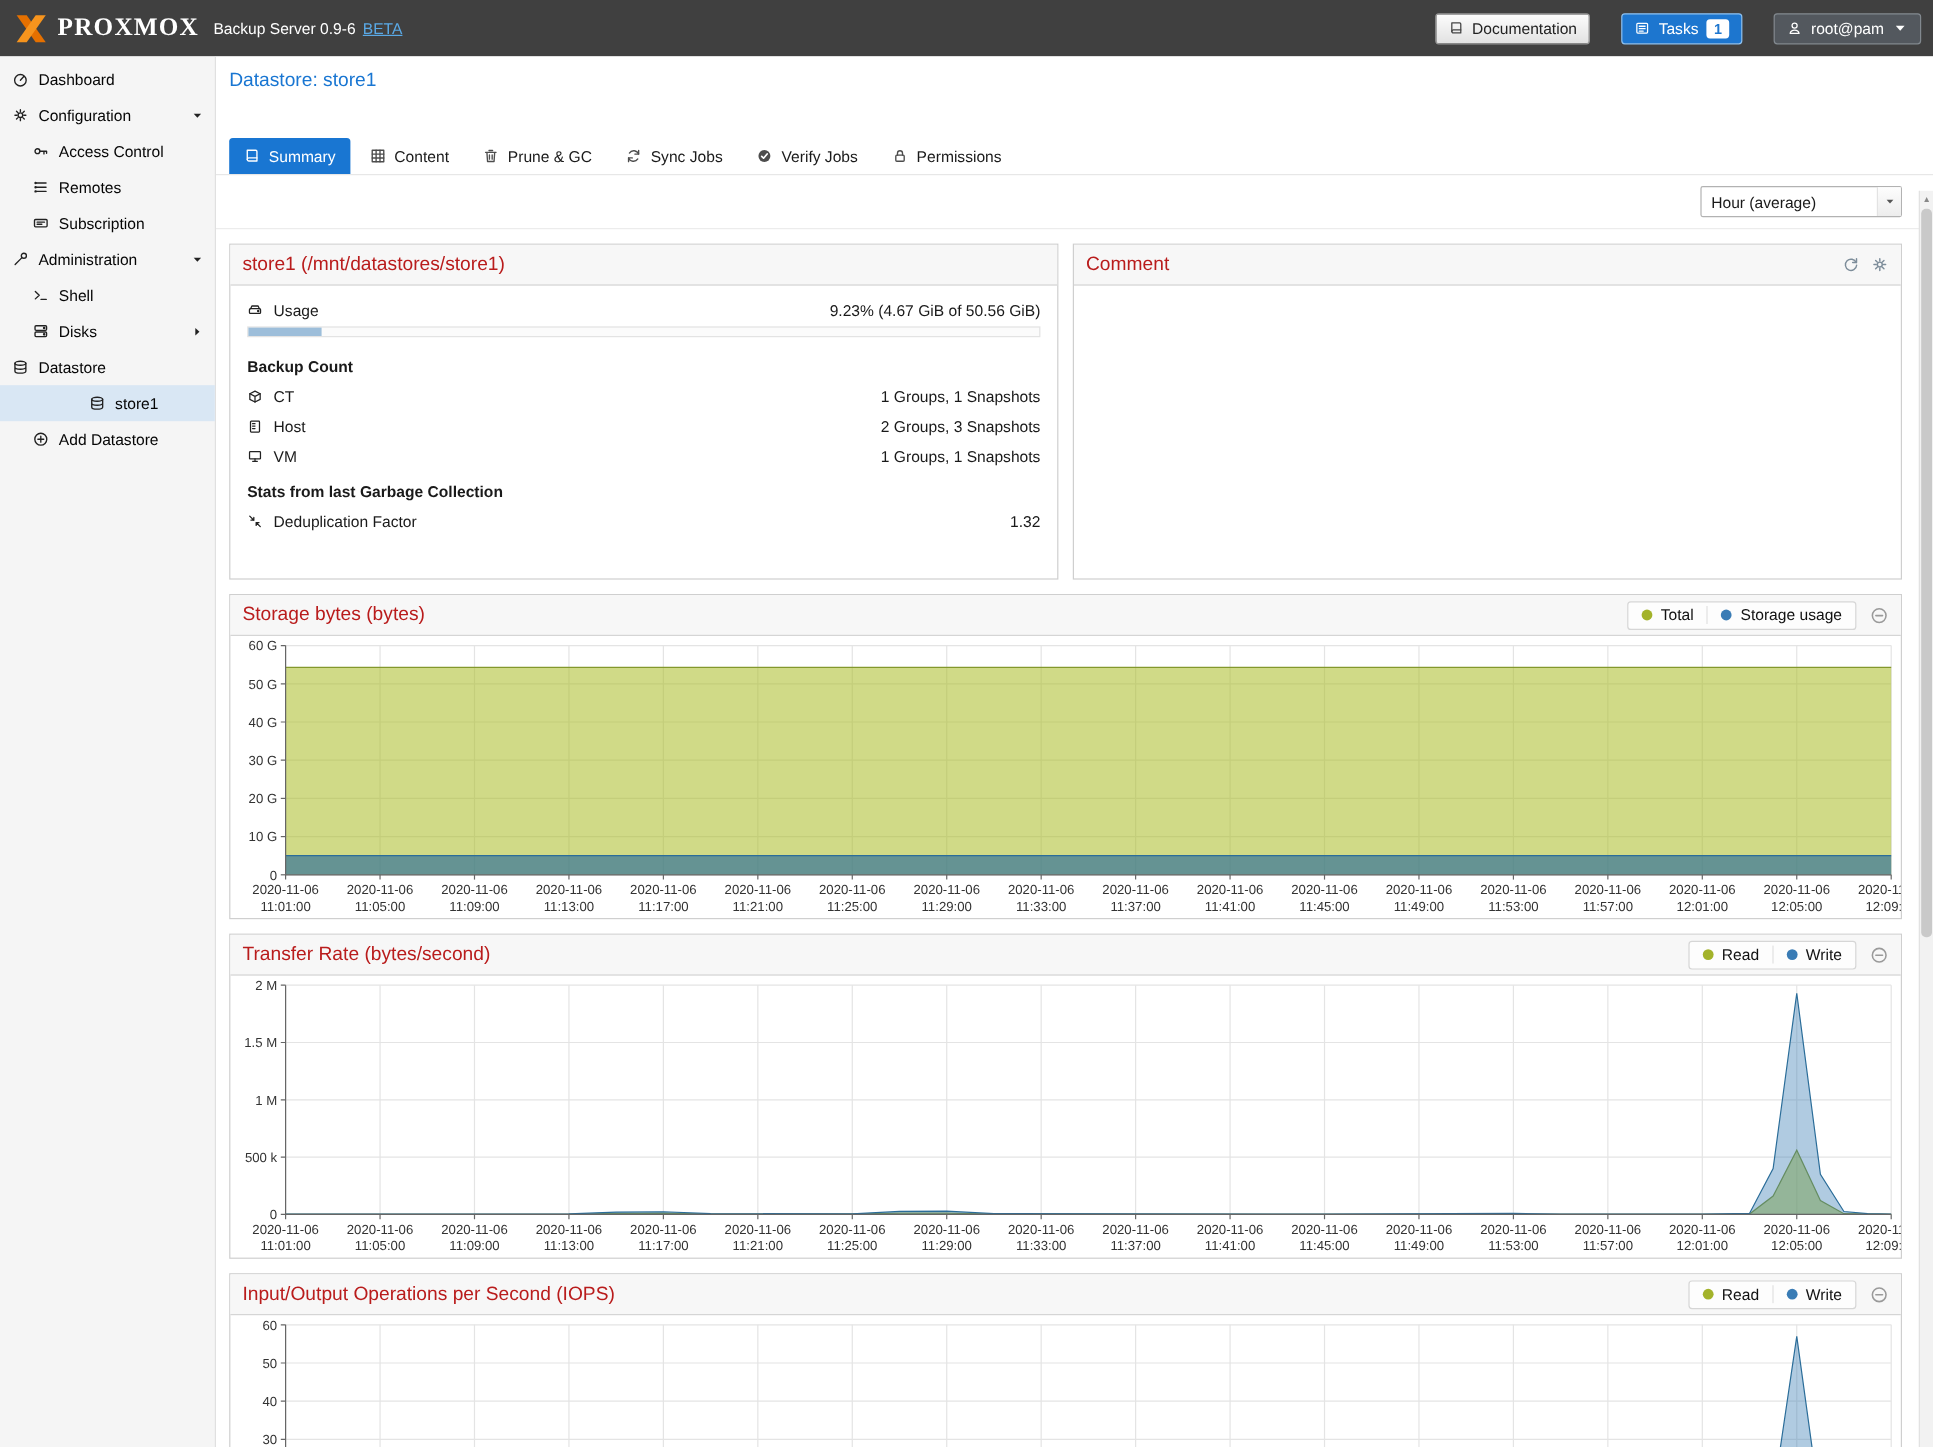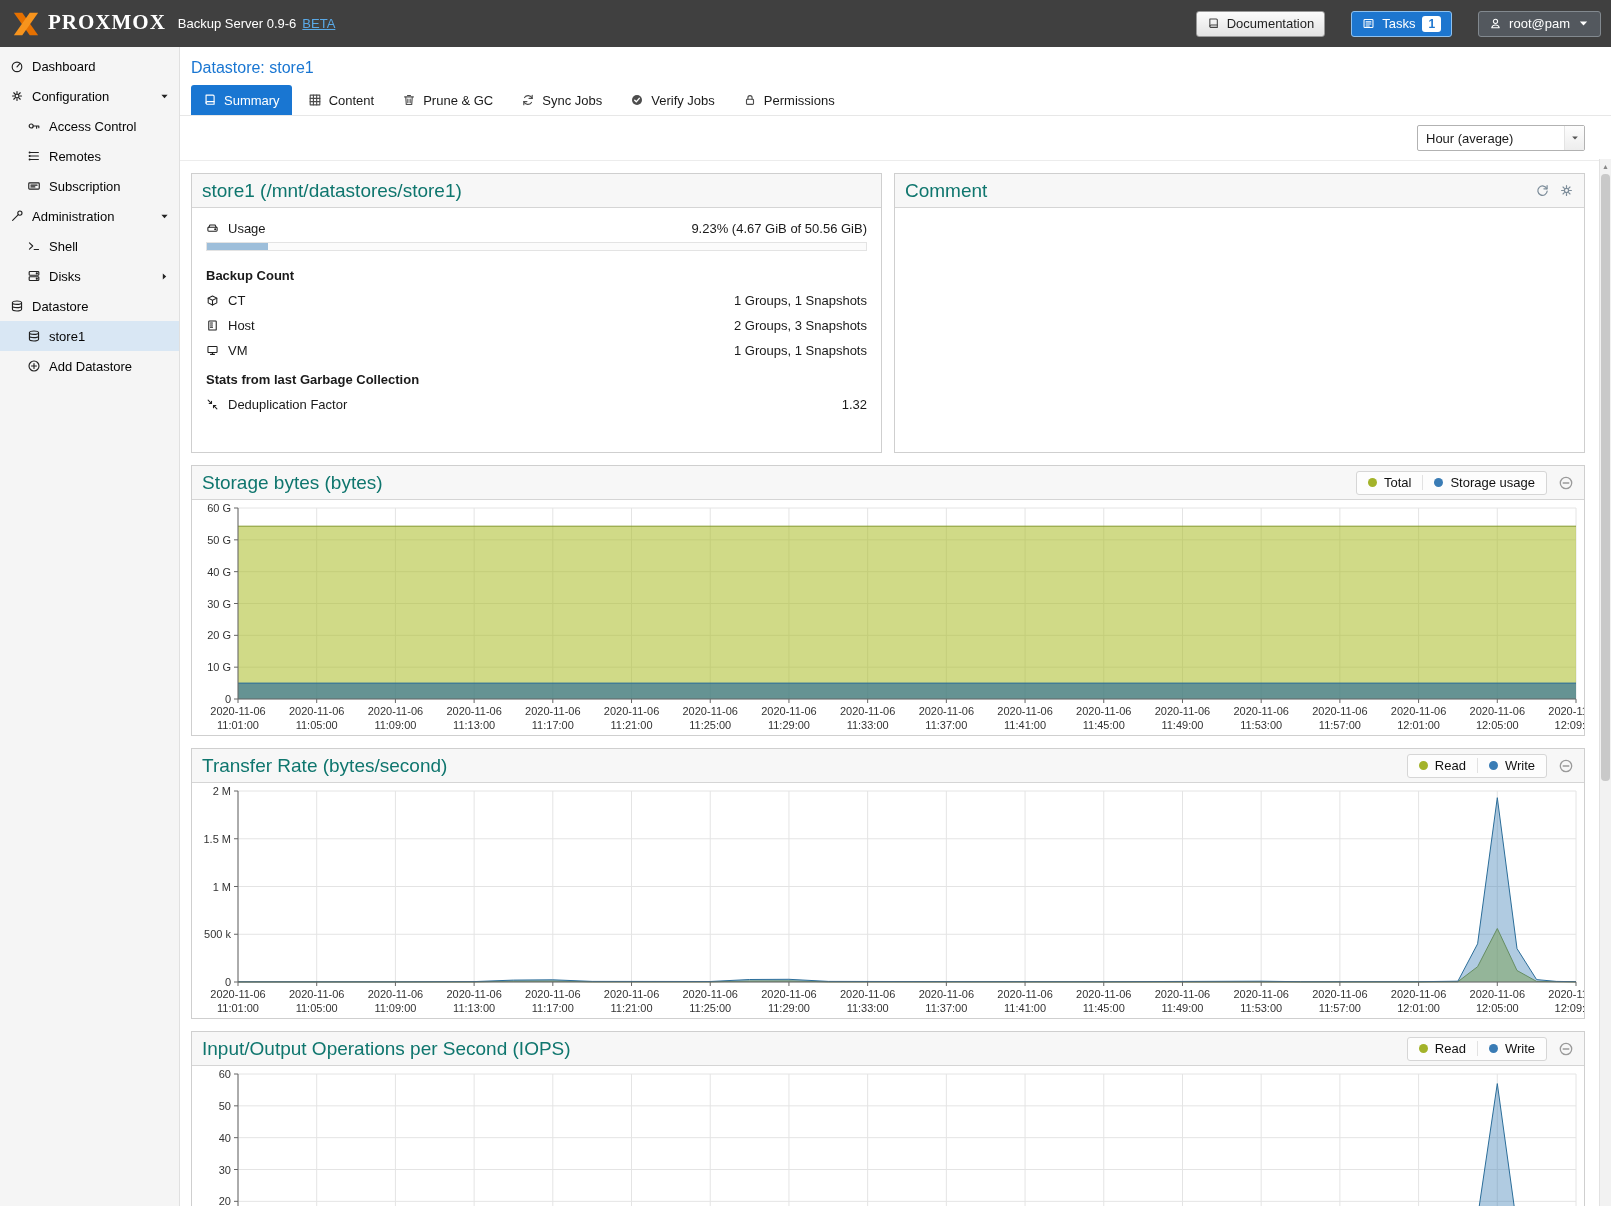--- a/index.html
+++ b/index.html
@@ -34,27 +34,27 @@
   .tb-btn.dark { background:#53585e; border:1px solid #82898f; color:#fff; }
   .tb-btn.dark .ic { color:#fff; width:13px; height:13px; }
   .caret { color:#cfcfcf; width:10px; height:10px; }
 
   
   .shell { display:flex; height:1159px; }
   .sidebar { width:180px; background:#f5f5f5; border-right:1px solid #e0e0e0; padding-top:4px; flex:0 0 auto; }
   .side-item { height:30px; display:flex; align-items:center; gap:8px; padding-left:10px; cursor:pointer; color:#050505; }
   .side-item.lvl1 { padding-left:27px; }
   .side-item .ic { color:#222; }
-  .side-item.selected { background:#d9e7f4; }
+  .side-item.selected { background:#d9e7f4;justify-content:center; }
   .expander { margin-left:auto; margin-right:9px; color:#8a8a8a; width:11px; height:11px; }
 
   .main { flex:1; position:relative; overflow:hidden; background:#fff; }
   .page-head { padding:12px 14px 8px 11px; }
   .page-title { color:#1976d2; font-size:16px; }
-  .tabs { display:flex; gap:4px; padding:0 0 0 11px; border-bottom:1px solid #e7e7e7; }
+  .tabs { display:flex; gap:4px; padding:0 0 0 11px; border-bottom:1px solid #e7e7e7;margin-top:30px; }
   .tab {
     height:30px; display:inline-flex; align-items:center; gap:7px; padding:0 12px;
     border-radius:3px 3px 0 0; cursor:pointer; color:#1a1a1a; font-size:13px;
   }
   .tab .ic { color:#4d4d4d; }
   .tab.active { background:#1976d2; color:#fff; }
   .tab.active .ic { color:#fff; }
 
   .toolbar { display:flex; justify-content:flex-end; padding:9px 26px 9px 11px; border-bottom:1px solid #ececec; }
   .select {
@@ -65,21 +65,21 @@
   .sel-caret .ic { width:10px; height:10px; }
 
   .panels { padding:12px 26px 12px 11px; display:flex; flex-direction:column; gap:12px; }
   .row1 { display:flex; gap:12px; }
   .panel { border:1px solid #cfcfcf; background:#fff; flex:1; min-width:0; }
   .row1 .panel { height:280px; }
   .panel-hd {
     height:34px; display:flex; align-items:center; padding:0 10px;
     background:#f7f7f7; border-bottom:1px solid #d5d5d5;
   }
-  .ptitle { color:#0f766e; font-size:19px; }
+  .ptitle { color:#b91c1c; font-size:16px; }
   .hd-icons { margin-left:auto; display:flex; gap:9px; color:#7d8d9a; }
   .hd-icons .ic { width:15px; height:15px; cursor:pointer; }
 
   .panel-body { padding:8px 14px; }
   .kv-row { display:flex; align-items:center; gap:9px; padding:5px 0; }
   .kv-row .ic { color:#222; width:13px; height:13px; }
   .kv-val { margin-left:auto; }
   .pbar { height:9px; background:#fbfbfb; border:1px solid #e3e3e3; margin:1px 0 8px; }
   .pfill { height:100%; background:#9dbeda; }
   .sec-head { font-weight:bold; padding:9px 0 5px; }

